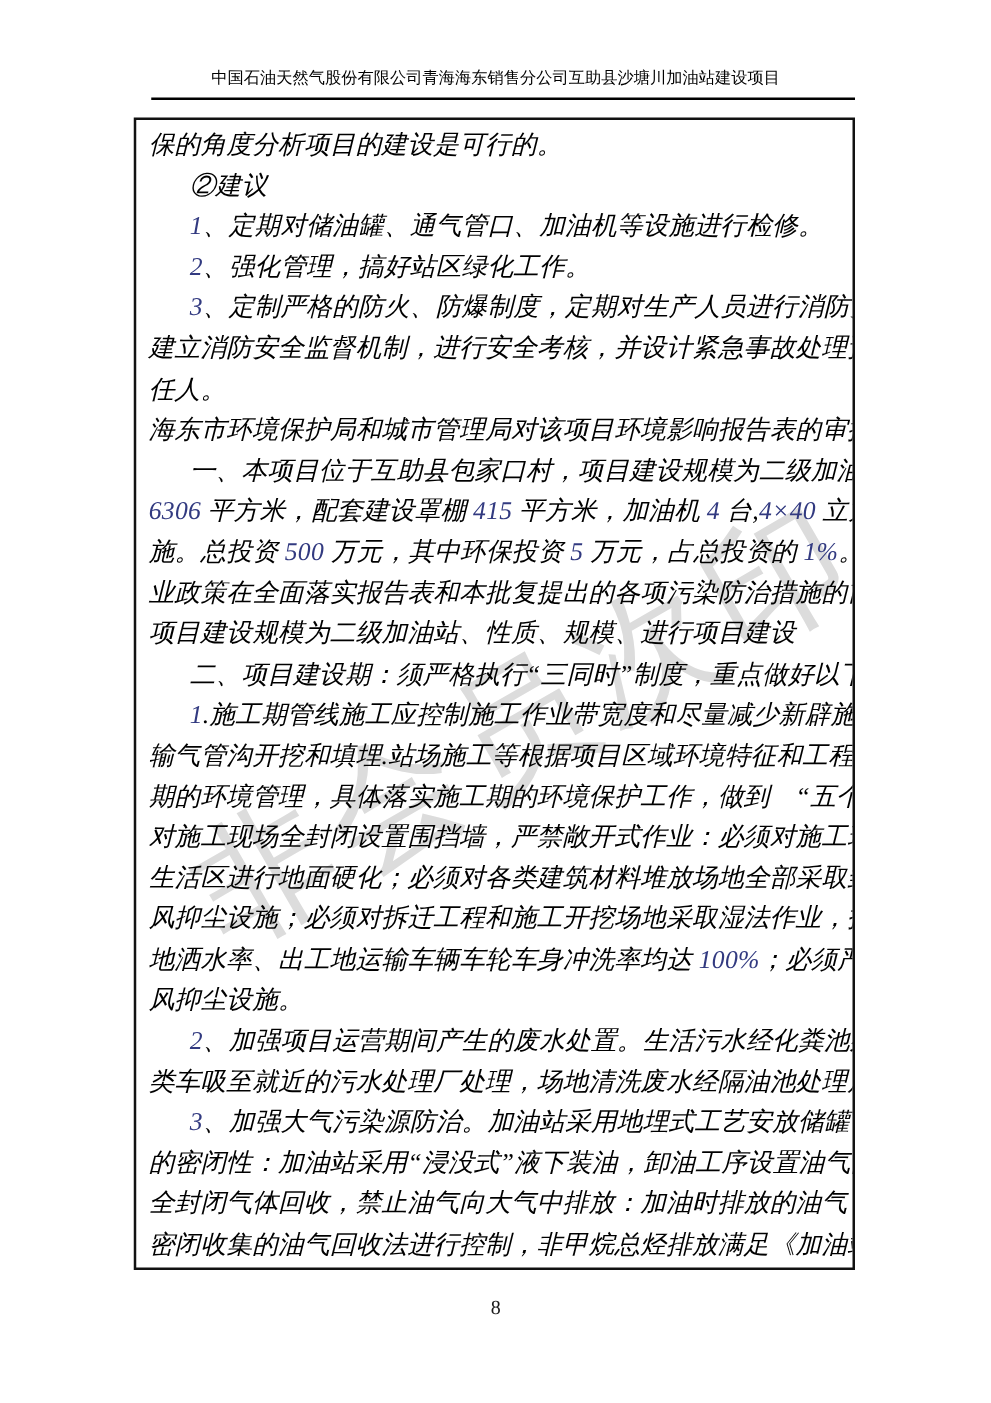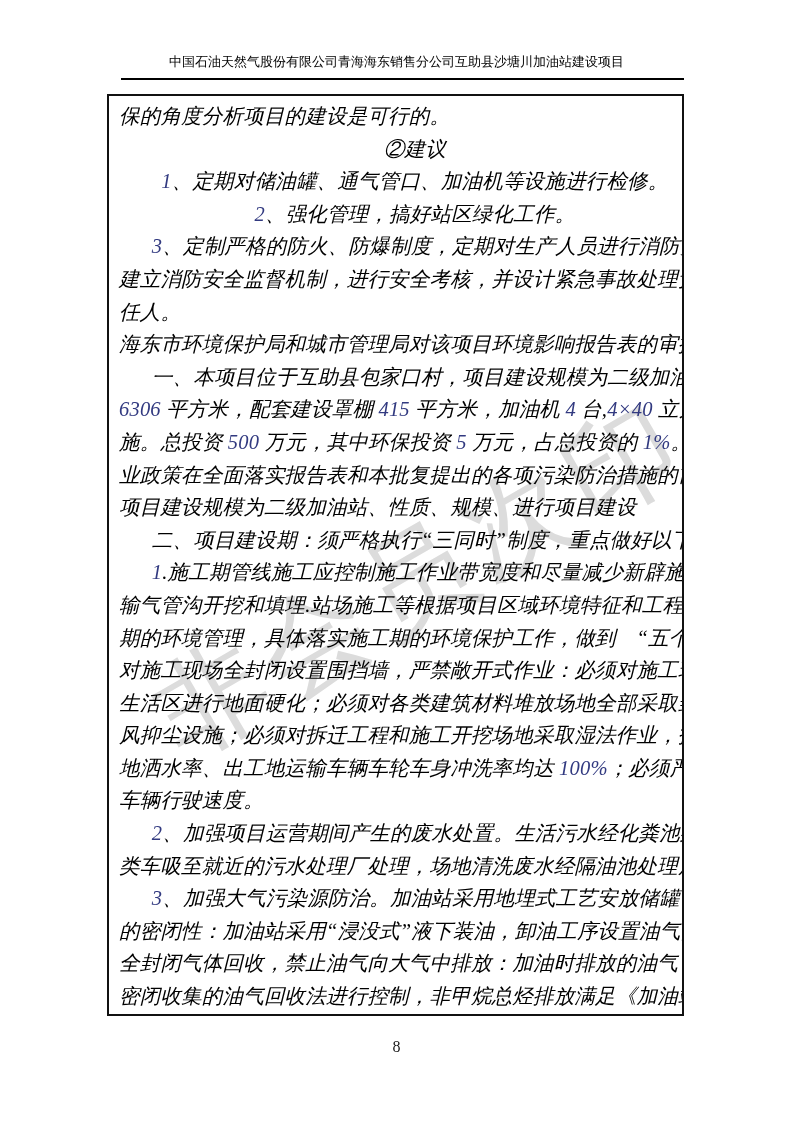--- a/index.html
+++ b/index.html
@@ -63,21 +63,20 @@
   }
   .line {
     font-size: 20.5px;
     line-height: 32.6px;
     letter-spacing: 0.2px;
     white-space: nowrap;
     color: #000;
   }
   .line.indent {
     text-indent: 1.6em;
-    text-align: center;
   }
   .num {
     color: var(--num-color, #323a80);
     font-family: "Liberation Serif", serif;
   }
   .page-number {
     position: absolute;
     top: 1038px;
     left: 0;
     width: 100%;
@@ -115,21 +114,21 @@
         <div class="line">业政策在全面落实报告表和本批复提出的各项污染防治措施的前提下同意按照</div>
         <div class="line">项目建设规模为二级加油站、性质、规模、进行项目建设</div>
         <div class="line indent">二、项目建设期：须严格执行“三同时”制度，重点做好以下环境保护工作:</div>
         <div class="line indent"><span class="num">1</span>.施工期管线施工应控制施工作业带宽度和尽量减少新辟施工便道。施工期</div>
         <div class="line">输气管沟开挖和填埋.站场施工等根据项目区域环境特征和工程特点，加强施工</div>
         <div class="line">期的环境管理，具体落实施工期的环境保护工作，做到　“五个必须”，即必须</div>
         <div class="line">对施工现场全封闭设置围挡墙，严禁敞开式作业：必须对施工现场道路、作业区、</div>
         <div class="line">生活区进行地面硬化；必须对各类建筑材料堆放场地全部采取封闭储存或建设防</div>
         <div class="line">风抑尘设施；必须对拆迁工程和施工开挖场地采取湿法作业，拆迁及施工开挖场</div>
         <div class="line">地洒水率、出工地运输车辆车轮车身冲洗率均达 <span class="num">100%</span>；必须严格限制施工场地</div>
-        <div class="line">车辆行驶速度。</div>
+        <div class="line">风抑尘设施。</div>
         <div class="line indent"><span class="num">2</span>、加强项目运营期间产生的废水处置。生活污水经化粪池处理后定期用吸</div>
         <div class="line">类车吸至就近的污水处理厂处理，场地清洗废水经隔油池处理后达标排放。</div>
         <div class="line indent"><span class="num">3</span>、加强大气污染源防治。加油站采用地埋式工艺安放储罐，保证储油油气</div>
         <div class="line">的密闭性：加油站采用“浸没式”液下装油，卸油工序设置油气回收系统，实现</div>
         <div class="line">全封闭气体回收，禁止油气向大气中排放：加油时排放的油气，采用真空辅助式</div>
         <div class="line">密闭收集的油气回收法进行控制，非甲烷总烃排放满足《加油站大气污染物排放</div>
       </div>
   </div>
 
   <div class="page-number">8</div>

